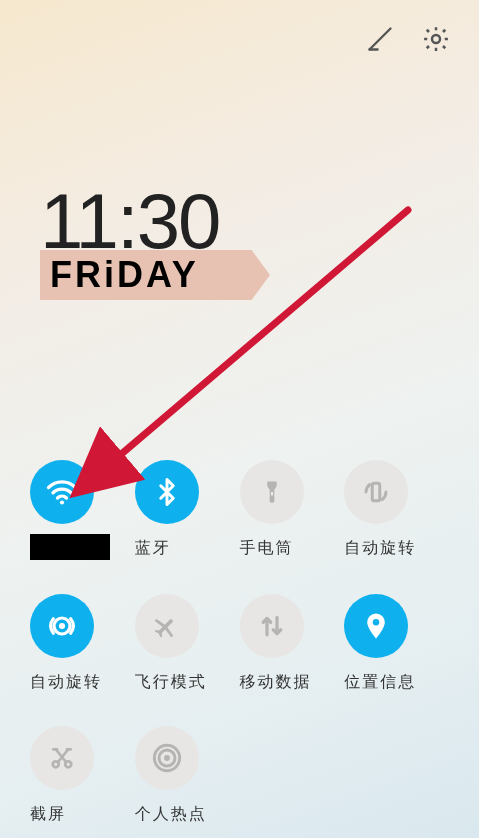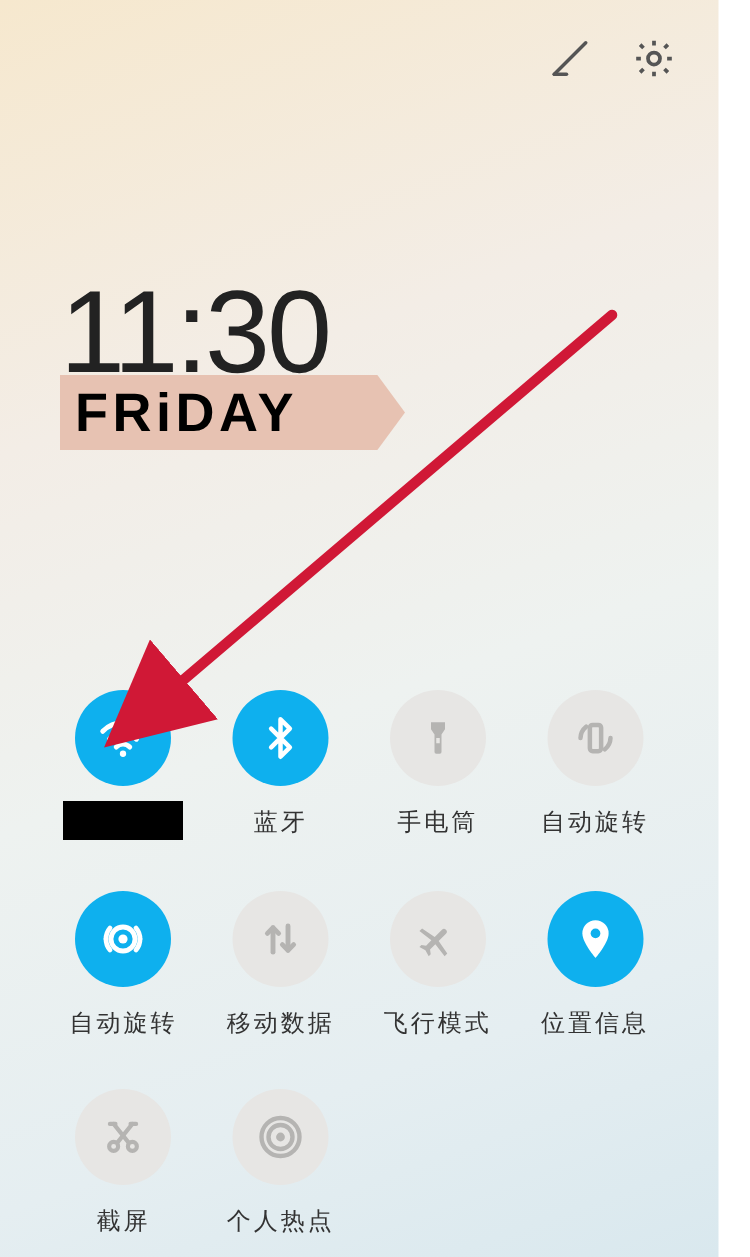--- a/index.html
+++ b/index.html
@@ -30,21 +30,21 @@
     clip-path: polygon(0 0, 92% 0, 100% 50%, 92% 100%, 0 100%);
     font-family: "Arial Black", Arial, sans-serif;
     width: 230px;
   }
   .tiles {
     position: absolute; left: 0; right: 0; top: 460px;
     display: grid; grid-template-columns: repeat(4, 1fr);
     row-gap: 34px;
     padding: 0 30px;
   }
-  .tile { display: flex; flex-direction: column; align-items: center; }
+  .tile { display: flex; flex-direction: column; align-items: flex-start; }
   .tile-circle {
     width: 64px; height: 64px; border-radius: 50%;
     display: flex; align-items: center; justify-content: center;
   }
   .tile-circle.on  { background: #0eb0ee; color: #fff; }
   .tile-circle.off { background: #e7e6e4; color: #b5b4b2; }
   .tile-label {
     margin-top: 14px; font-size: 16px; color: #333; letter-spacing: 2px;
     height: 20px; white-space: nowrap;
   }
@@ -135,37 +135,37 @@
             <path d="M20.5 12a8.5 8.5 0 0 1-2 5.5"></path>
           <path d="M5.5 17.5A8.5 8.5 0 0 1 3.5 12"></path>
             <path d="M18.5 6.5A8.5 8.5 0 0 1 20.5 12"></path>
         </svg>
       </div>
       <div class="tile-label">自动旋转</div>
     </div>
 
     <div class="tile">
       <div class="tile-circle off">
+        <svg viewBox="0 0 24 24" width="30" height="30" fill="#b5b4b2">
+          <path d="M21 14l-8-1.5V7a1.5 1.5 0 0 0-3 0v5.5L2 14v2l8-1v4l-2 1.5V22l3.5-1L15 22v-1.5L13 19v-4l8 1z" transform="rotate(45 12 12)"></path>
+        </svg>
+      </div>
+      <div class="tile-label">飞行模式</div>
+    </div>
+
+    <div class="tile">
+      <div class="tile-circle off">
         <svg viewBox="0 0 24 24" width="30" height="30" fill="none" stroke="#b5b4b2" stroke-width="2.6" stroke-linecap="round" stroke-linejoin="round">
           <path d="M8 19V6"></path>
             <path d="M5 9l3-3 3 3"></path>
           <path d="M16 5v13"></path>
             <path d="M13 15l3 3 3-3"></path>
         </svg>
       </div>
       <div class="tile-label">移动数据</div>
-    </div>
-
-    <div class="tile">
-      <div class="tile-circle off">
-        <svg viewBox="0 0 24 24" width="30" height="30" fill="#b5b4b2">
-          <path d="M21 14l-8-1.5V7a1.5 1.5 0 0 0-3 0v5.5L2 14v2l8-1v4l-2 1.5V22l3.5-1L15 22v-1.5L13 19v-4l8 1z" transform="rotate(45 12 12)"></path>
-        </svg>
-      </div>
-      <div class="tile-label">飞行模式</div>
     </div>
 
     <div class="tile">
       <div class="tile-circle on">
         <svg viewBox="0 0 24 24" width="30" height="30" fill="#fff">
           <path d="M12 2a7 7 0 0 0-7 7c0 5 7 13 7 13s7-8 7-13a7 7 0 0 0-7-7z"></path>
           <circle cx="12" cy="9" r="2.6" fill="#0eb0ee"></circle>
         </svg>
       </div>
       <div class="tile-label">位置信息</div>

